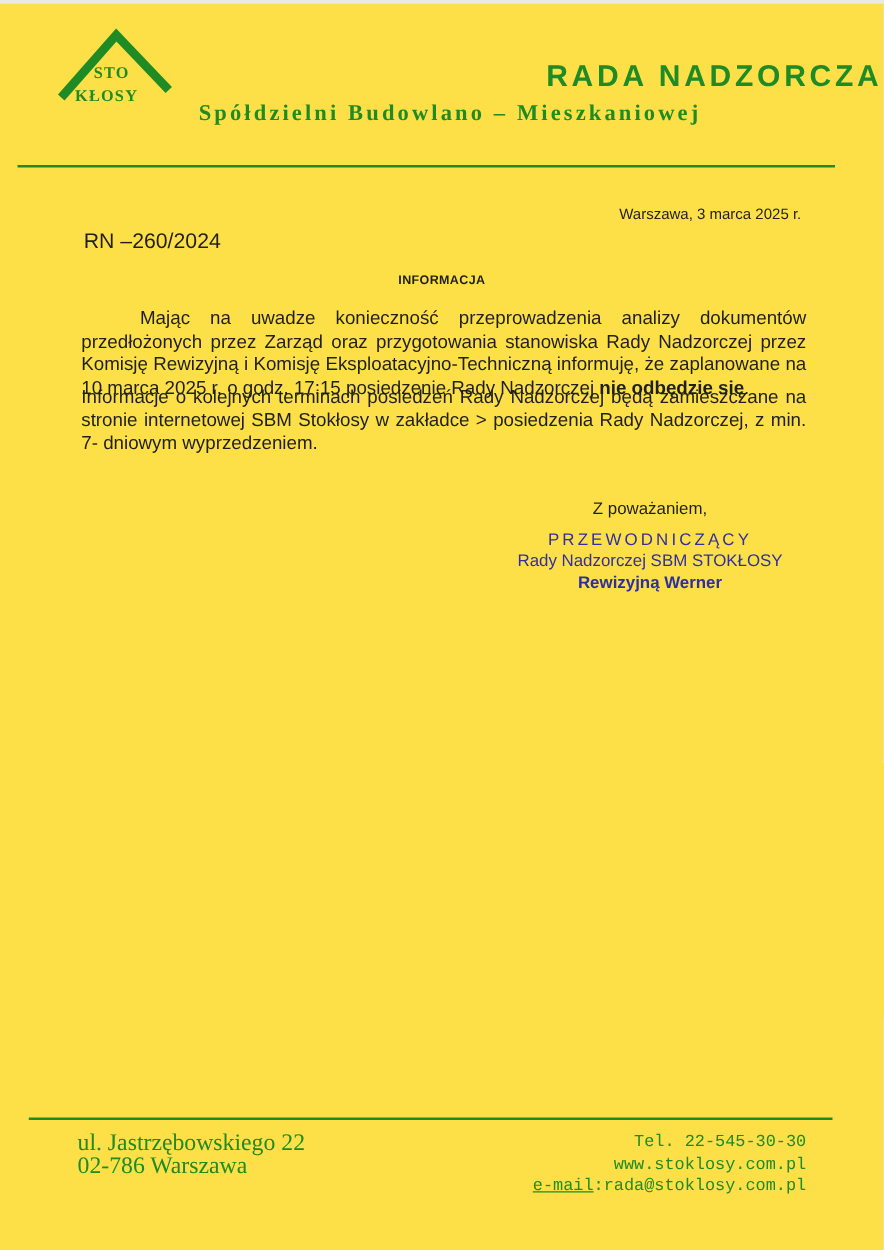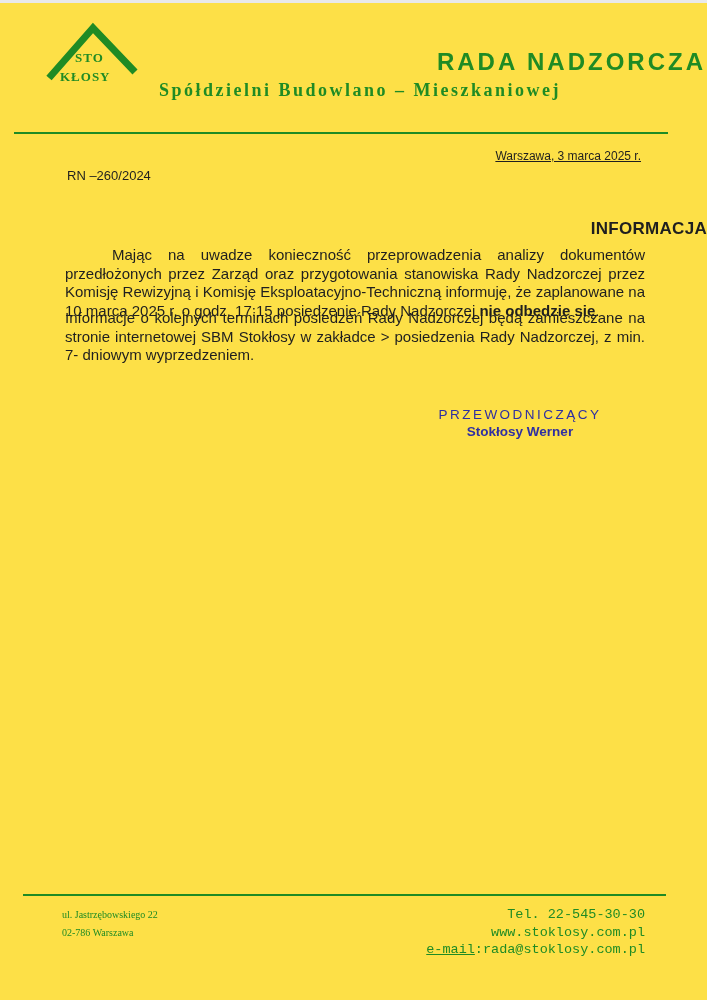--- a/index.html
+++ b/index.html
@@ -44,30 +44,30 @@
     font-weight: bold; font-size: 23px; letter-spacing: 4.5px;
     color: var(--green); white-space: nowrap;
   }
   .rule-top {
     position: absolute; left: 14px; top: 129px; width: 654px; height: 2px;
     background: var(--green);
   }
 
   
   .place-date {
-    position: absolute; right: 66px; top: 146px;
-    font-size: 12px; white-space: nowrap; text-decoration: underline;
+    position: absolute; right: 66px; top: 161px;
+    font-size: 12px; white-space: nowrap;
   }
   .reference {
-    position: absolute; left: 67px; top: 165px;
-    font-size: 13px; white-space: nowrap;
+    position: absolute; left: 67px; top: 180px;
+    font-size: 17px; white-space: nowrap;
   }
   .heading {
     position: absolute; left: 0; top: 216px; width: 707px;
-    text-align: right; font-size: 17px; font-weight: bold;
+    text-align: center; font-size: 10px; font-weight: bold;
     letter-spacing: 0.3px;
   }
   .para {
     position: absolute; left: 65px; width: 580px;
     font-size: 15px; line-height: 18.5px;
     text-align: justify; margin: 0;
   }
   .para.p1 { top: 243px; text-indent: 47px; }
   .para.p2 { top: 306px; }
   .para b { font-weight: bold; }
@@ -86,21 +86,21 @@
   .sig-name { color: var(--blue); font-weight: bold; }
 
   
   .rule-bottom {
     position: absolute; left: 23px; top: 891px; width: 643px; height: 2px;
     background: var(--green);
   }
   .footer-address {
     position: absolute; left: 62px; top: 903px;
     font-family: "Liberation Serif", serif;
-    font-size: 10px; line-height: 17.5px; color: var(--green);
+    font-size: 19px; line-height: 17.5px; color: var(--green);
   }
   .footer-contact {
     position: absolute; right: 62px; top: 903px;
     font-family: Liberation Mono, monospace;
     font-size: 13.5px; line-height: 17.5px; color: var(--green);
     text-align: right;
   }
   .footer-contact .email-label { text-decoration: underline; }
   :root { --green: #1f8b24; --blue: #2f2fa2; }
 </style>
@@ -126,22 +126,24 @@
   <div class="place-date">Warszawa, 3 marca 2025 r.</div>
   <div class="reference">RN –260/2024</div>
 
   <div class="heading">INFORMACJA</div>
 
   <p class="para p1"><span>Mając na uwadze konieczność przeprowadzenia analizy dokumentów przedłożonych przez Zarząd oraz przygotowania stanowiska Rady Nadzorczej przez Komisję Rewizyjną i Komisję Eksploatacyjno-Techniczną informuję, że zaplanowane na 10 marca 2025 r. o godz. 17:15 posiedzenie Rady Nadzorczej </span><b>nie odbędzie się</b><span>.</span></p>
 
   <p class="para p2">Informacje o kolejnych terminach posiedzeń Rady Nadzorczej będą zamieszczane na stronie internetowej SBM Stokłosy w zakładce &gt; posiedzenia Rady Nadzorczej, z min. 7- dniowym wyprzedzeniem.</p>
 
   <div class="signature">
+    <div class="sig-closing">Z poważaniem,</div>
     <div class="sig-role">PRZEWODNICZĄCY</div>
-    <div class="sig-name">Stokłosy Werner</div>
+    <div class="sig-org">Rady Nadzorczej SBM STOKŁOSY</div>
+    <div class="sig-name">Rewizyjną Werner</div>
   </div>
 
   <div class="rule-bottom"></div>
   <div class="footer-address">
     <div>ul. Jastrzębowskiego 22</div>
     <div>02-786 Warszawa</div>
   </div>
   <div class="footer-contact">
     <div>Tel. 22-545-30-30</div>
     <div>www.stoklosy.com.pl</div>

